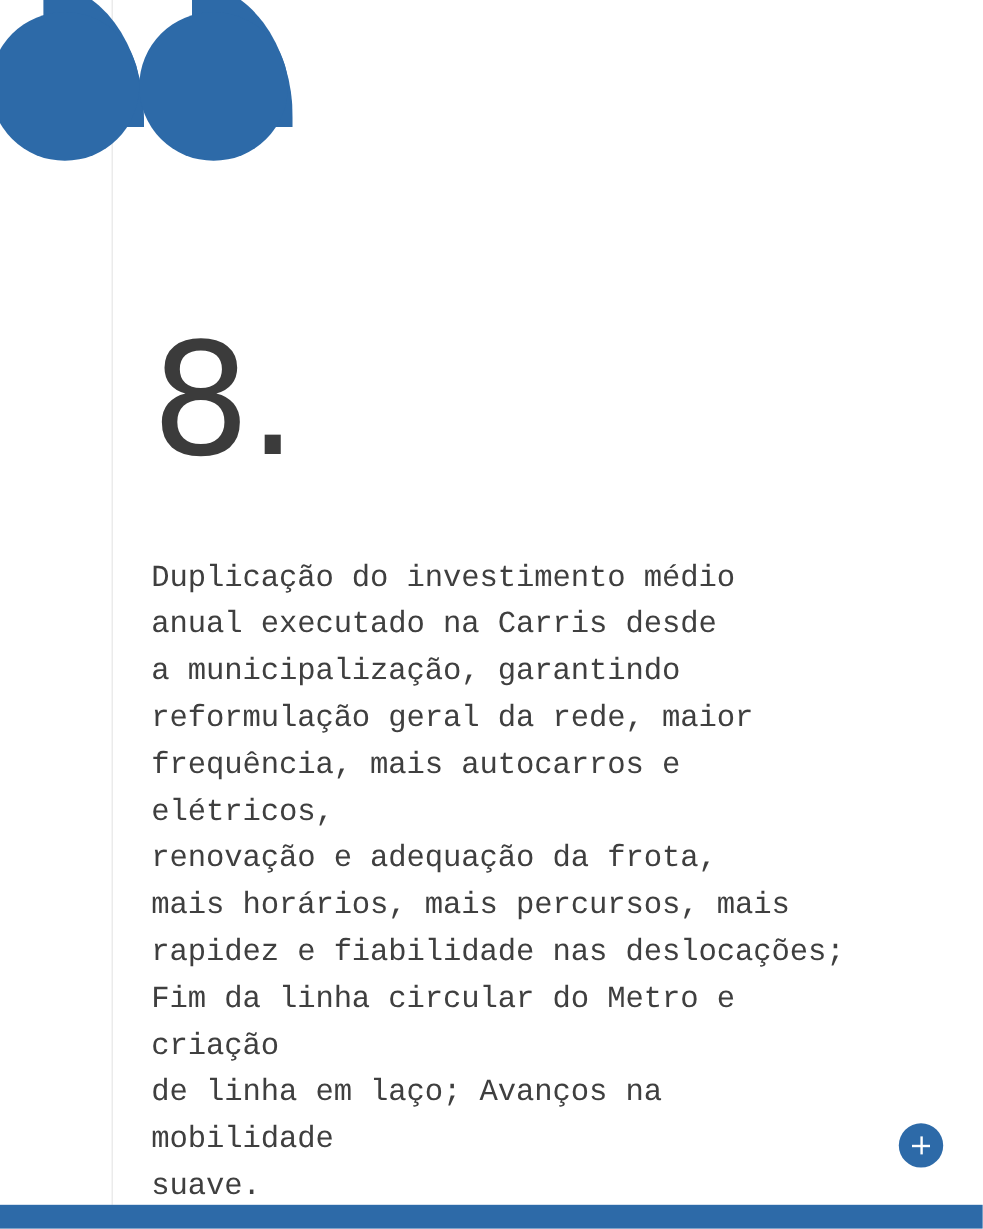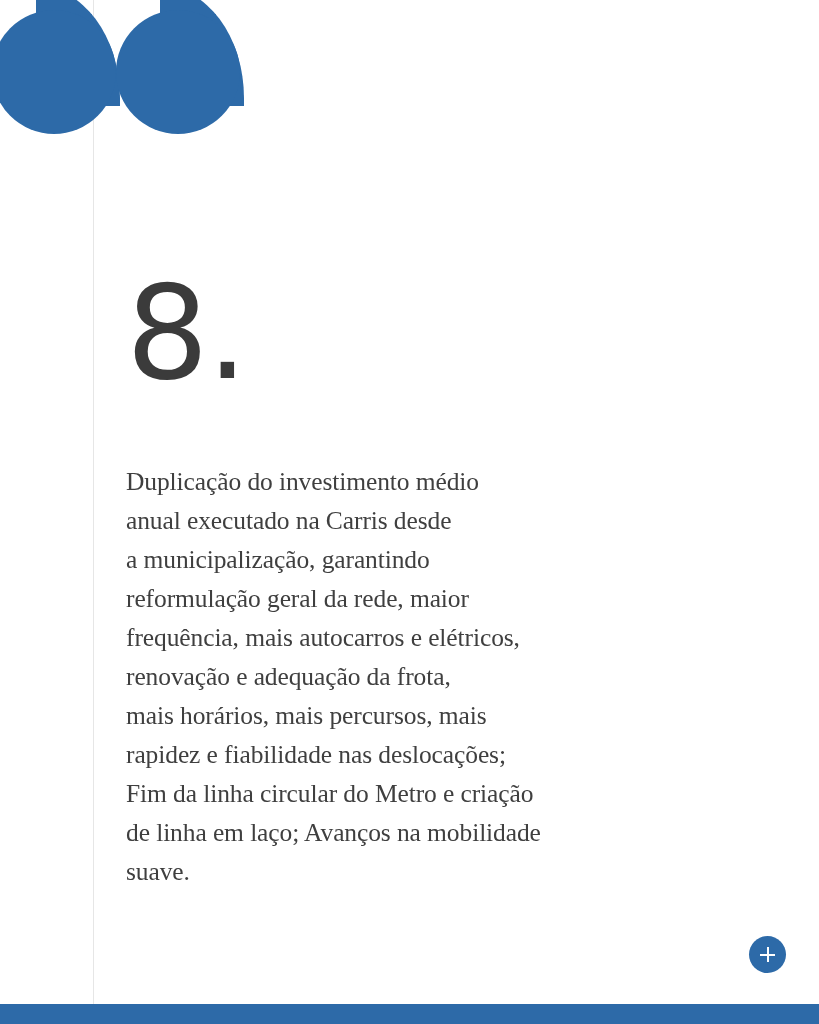--- a/index.html
+++ b/index.html
@@ -85,21 +85,21 @@
 
   
   .body-text {
     position: absolute;
     left: 126px;
     top: 462px;
     width: 580px;
     font-size: 25.5px;
     line-height: 39px;
     color: #3f3f3f;
-    font-family: Liberation Serif, serif;
+    font-family: Liberation Mono, monospace;
     white-space: pre-line;
     letter-spacing: -0.1px;
   }
 
   
   .plus-button {
     position: absolute;
     right: 33px;
     bottom: 51px;
     width: 37px;

